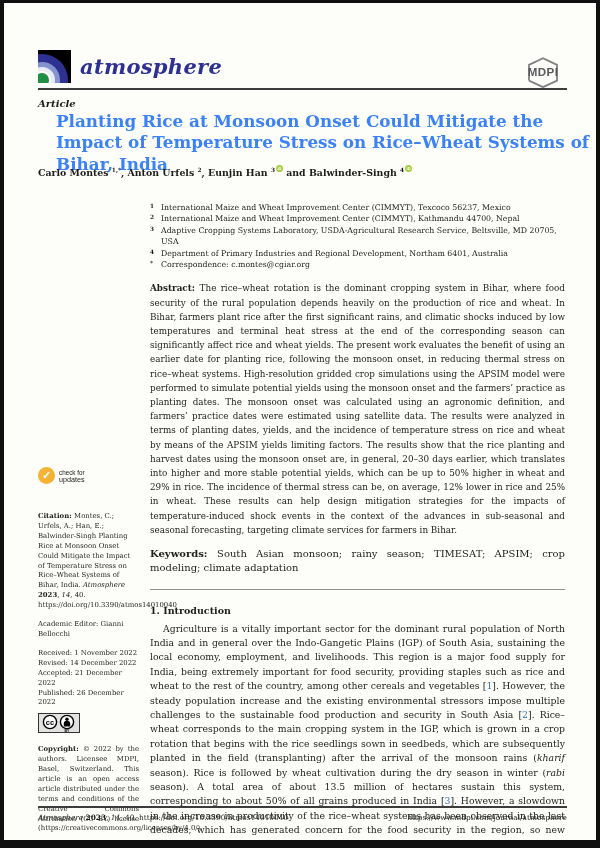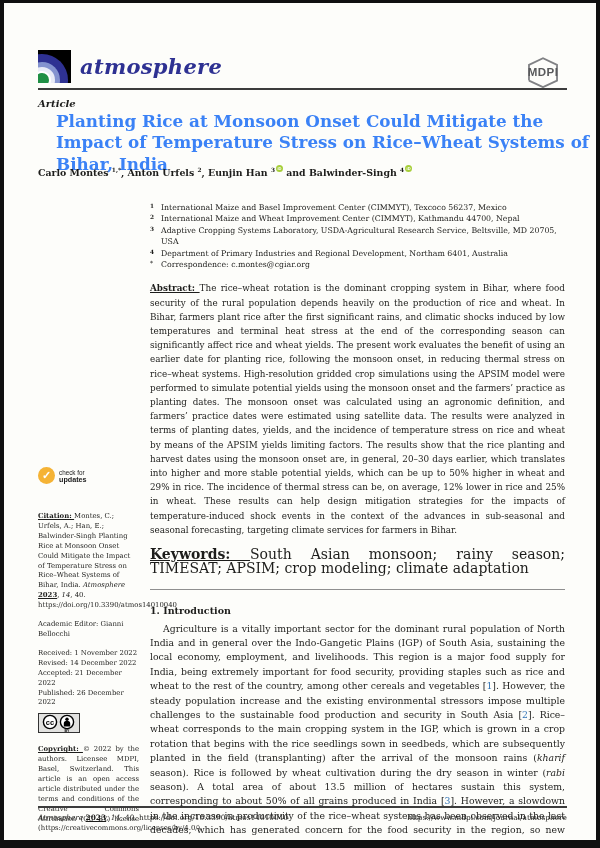--- a/index.html
+++ b/index.html
@@ -17,43 +17,43 @@
   .article-type { position:absolute; left:34px; top:95px; font-size:10px; font-style:italic;font-weight:bold; }
   .paper-title { position:absolute; left:34px; top:108px; width:542px; font-size:16.8px; font-weight:bold; line-height:1.27; color:#3b82f6;margin-left:18px; }
   .authors-line { position:absolute; left:34px; top:162px; width:542px; font-size:9.4px; font-weight:bold; }
 
   
   .main-col { position:absolute; left:146px; top:199px; width:415px; }
   .affiliations { font-size:7.8px; line-height:11.4px; }
   .aff-row { display:flex; }
   .aff-marker { width:11px; flex:0 0 11px; font-size:5.8px; position:relative; top:-1px; font-weight:bold; }
   .abstract { margin-top:11px; font-size:8.8px; line-height:14.2px; text-align:justify; }
-  .keywords { margin-top:10px; font-size:14px; line-height:14.2px; text-align:justify; }
+  .keywords { margin-top:10px; font-size:10px; line-height:14.2px; text-align:justify; }
   .col-divider { margin-top:13px; border-top:1px solid #8f8f8f; }
   .section-heading { margin-top:15px; font-size:9.5px; font-weight:bold; }
   .body-para { margin-top:6px; font-size:9.3px; line-height:14.4px; text-align:justify; text-indent:13px; }
 
   
   .sidebar { position:absolute; left:34px; top:464px; width:101px; font-size:6.9px; line-height:9.9px; }
   .check-badge { display:flex; align-items:center; gap:4px; cursor:pointer; }
   .check-circle { width:17px; height:17px; border-radius:50%; background:#f5b335; color:#fff; font-family:"Liberation Sans",sans-serif; font-weight:bold; font-size:11px; line-height:17px; text-align:center; }
   .check-text { font-family:"Liberation Sans",sans-serif; font-size:6.3px; line-height:7px; color:#1a1a1a; }
-  .check-text .l2 { font-weight:bold; font-size:7.2px; }
+  .check-text .l2 { font-weight:normal; font-size:7.2px; }
   .citation-block { margin-top:28px; }
   .academic-editor { margin-top:9px; }
   .dates-block { margin-top:9px; }
   .license-badge { margin-top:5px; }
   .copyright-block { margin-top:8px; text-align:justify; }
 
   
   .footer-rule { position:absolute; left:34px; right:29px; top:803px; border-top:2px solid #3c3c3c; }
   .footer-row { position:absolute; left:34px; right:29px; top:810px; display:flex; justify-content:space-between; font-size:7.4px;align-items:flex-end; }
 
   
-  .sg-b { font-weight:bold;text-decoration:underline; }
+  .sg-b { font-weight:bold; }
   .sg-i { font-style:italic; }
   .sg-sup { vertical-align:super; font-size:62%; }
   .sg-link { color:#3173b5; cursor:pointer; }
   .sg-orcid { display:inline-block; width:7px; height:7px; border-radius:50%; background:#a6ce39; color:#fff; font-family:"Liberation Sans",sans-serif; font-size:4px; line-height:7px; text-align:center; vertical-align:super; margin-left:1px; overflow:hidden; }
 </style>
 </head>
 <body>
 
 <div class="page">
 
@@ -77,21 +77,21 @@
   <div class="header-rule"></div>
 
   <div class="article-type">Article</div>
   <h1 class="paper-title">Planting Rice at Monsoon Onset Could Mitigate the Impact of Temperature Stress on Rice–Wheat Systems of Bihar, India</h1>
   <div class="authors-line"><span>Carlo Montes </span><span class="sg-sup">1,*</span><span>, </span><span>Anton Urfels </span><span class="sg-sup">2</span><span>, </span><span>Eunjin Han </span><span class="sg-sup">3</span><span class="sg-orcid">iD</span><span> and </span><span>Balwinder-Singh </span><span class="sg-sup">4</span><span class="sg-orcid">iD</span></div>
 
   <div class="main-col">
     <div class="affiliations">
       <div class="aff-row">
         <span class="aff-marker">1</span>
-        <span>International Maize and Basel Improvement Center (CIMMYT), Texcoco 56237, Mexico</span>
+        <span>International Maize and Wheat Improvement Center (CIMMYT), Texcoco 56237, Mexico</span>
       </div>
       <div class="aff-row">
         <span class="aff-marker">2</span>
         <span>International Maize and Wheat Improvement Center (CIMMYT), Kathmandu 44700, Nepal</span>
       </div>
       <div class="aff-row">
         <span class="aff-marker">3</span>
         <span>Adaptive Cropping Systems Laboratory, USDA-Agricultural Research Service, Beltsville, MD 20705, USA</span>
       </div>
       <div class="aff-row">

